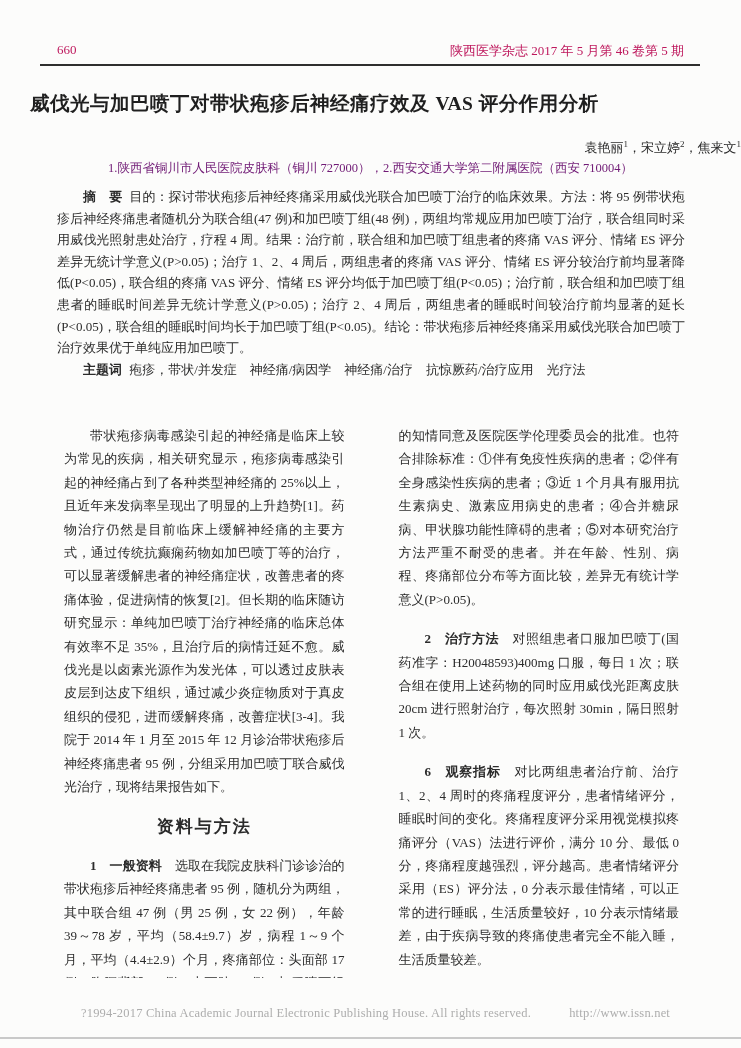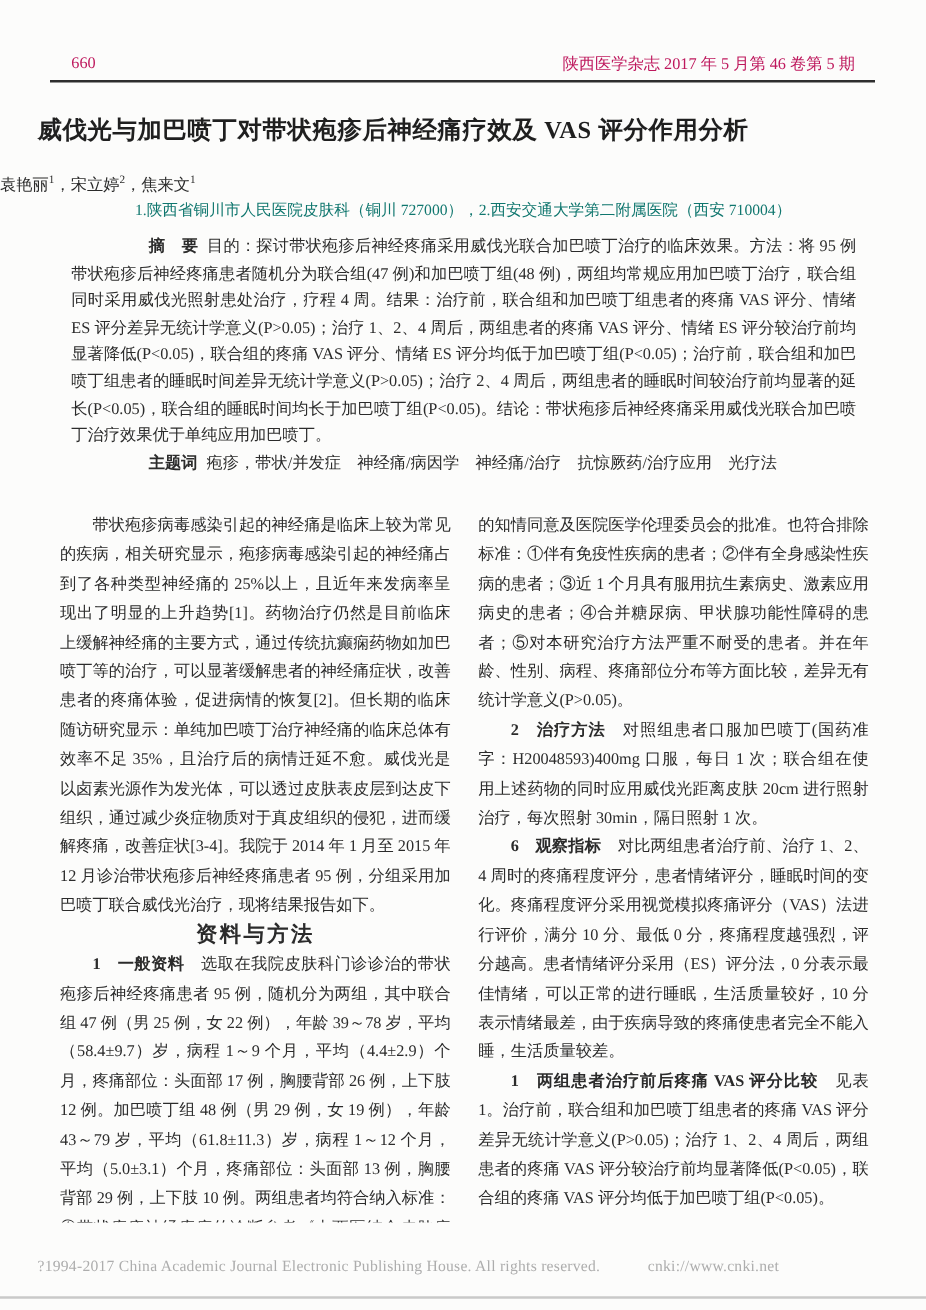--- a/index.html
+++ b/index.html
@@ -18,53 +18,53 @@
     position:absolute;top:64px;left:40px;width:660px;height:2px;background:#2e2e2e;
   }
   
   .title{
     position:absolute;top:90px;left:30px;right:30px;margin:0;
     text-align:left;font-size:19.5px;font-weight:bold;color:#1f1f1f;
     letter-spacing:0.5px;
   }
   .authors{
     position:absolute;top:139px;left:0;right:0;
-    text-align:left;font-size:13px;color:#2b2b2b;
+    text-align:right;font-size:13px;color:#2b2b2b;
   }
   .authors sup{font-size:9px;}
   .affiliation{
     position:absolute;top:160px;left:0;right:0;
-    text-align:center;font-size:12.5px;color:#0f766e;
+    text-align:center;font-size:12.5px;color:#701a75;
   }
   
   .frontmatter{
     position:absolute;top:186px;left:57px;width:628px;
     font-size:13px;line-height:21.6px;text-align:justify;
   }
   .frontmatter p{margin:0;text-indent:2em;}
   .b{font-weight:bold;}
-  .lblgap{margin-right:0.55em;margin-left:36px;}
+  .lblgap{margin-right:0.55em;}
   .metagap{margin-left:0.8em;}
   
   .columns{
     position:absolute;top:408px;left:48px;width:647px;height:570px;
     display:flex;gap:22px;overflow:hidden;
   }
   .col{flex:1 1 0;min-width:0;font-size:13px;line-height:23.4px;text-align:justify;}
-  .col p{margin:0;}
+  .col p{margin:16px;}
   .col p.indent{text-indent:2em;}
   .sec{
     margin:0;font-size:17px;font-weight:bold;text-align:center;
     line-height:23.4px;letter-spacing:2px;
   }
   
   .footer{
     position:absolute;top:1006px;left:30px;right:20px;
     font-size:12.5px;color:#adadad;letter-spacing:0.2px;
-    display:flex;gap:38px;
+    display:flex;gap:38px;justify-content:center;
   }
   .bottom-rule{
     position:absolute;top:1037px;left:0;width:741px;height:2px;background:#c9c9c9;
   }
 </style>
 </head>
 <body>
 
 <div class="page">
 
@@ -96,17 +96,17 @@
     <div class="col">
       <p>的知情同意及医院医学伦理委员会的批准。也符合排除标准：①伴有免疫性疾病的患者；②伴有全身感染性疾病的患者；③近 1 个月具有服用抗生素病史、激素应用病史的患者；④合并糖尿病、甲状腺功能性障碍的患者；⑤对本研究治疗方法严重不耐受的患者。并在年龄、性别、病程、疼痛部位分布等方面比较，差异无有统计学意义(P&gt;0.05)。</p>
       <p class="indent"><span class="b">2　治疗方法　</span><span>对照组患者口服加巴喷丁(国药准字：H20048593)400mg 口服，每日 1 次；联合组在使用上述药物的同时应用威伐光距离皮肤 20cm 进行照射治疗，每次照射 30min，隔日照射 1 次。</span></p>
       <p class="indent"><span class="b">6　观察指标　</span><span>对比两组患者治疗前、治疗 1、2、4 周时的疼痛程度评分，患者情绪评分，睡眠时间的变化。疼痛程度评分采用视觉模拟疼痛评分（VAS）法进行评价，满分 10 分、最低 0 分，疼痛程度越强烈，评分越高。患者情绪评分采用（ES）评分法，0 分表示最佳情绪，可以正常的进行睡眠，生活质量较好，10 分表示情绪最差，由于疾病导致的疼痛使患者完全不能入睡，生活质量较差。</span></p>
       <p class="indent"><span class="b">1　两组患者治疗前后疼痛 VAS 评分比较　</span><span>见表 1。治疗前，联合组和加巴喷丁组患者的疼痛 VAS 评分差异无统计学意义(P&gt;0.05)；治疗 1、2、4 周后，两组患者的疼痛 VAS 评分较治疗前均显著降低(P&lt;0.05)，联合组的疼痛 VAS 评分均低于加巴喷丁组(P&lt;0.05)。</span></p>
     </div>
   </div>
 
   <div class="footer">
     <span>?1994-2017 China Academic Journal Electronic Publishing House. All rights reserved.</span>
-    <span>cnki://www.cnki.net</span>
+    <span>http://www.issn.net</span>
   </div>
   <div class="bottom-rule"></div>
 
 </div>
 
 </body></html>

